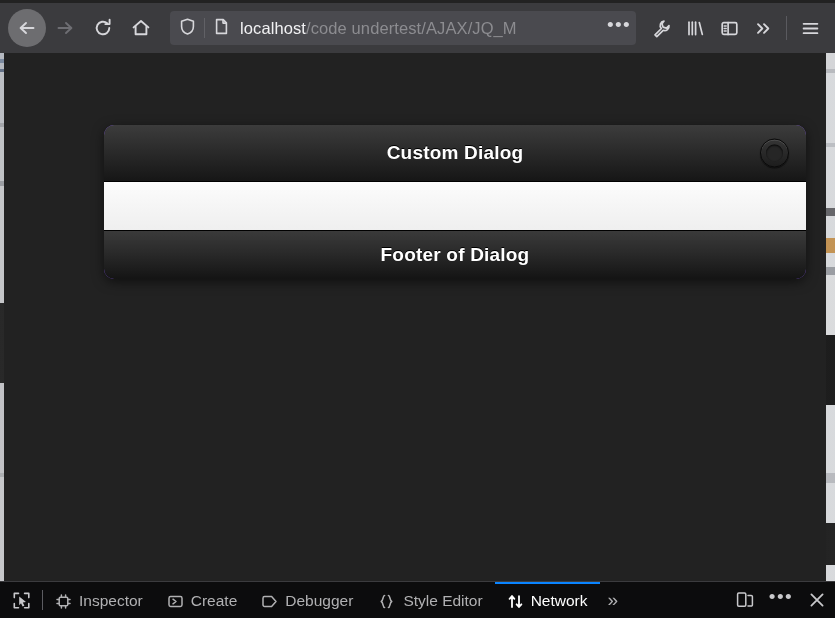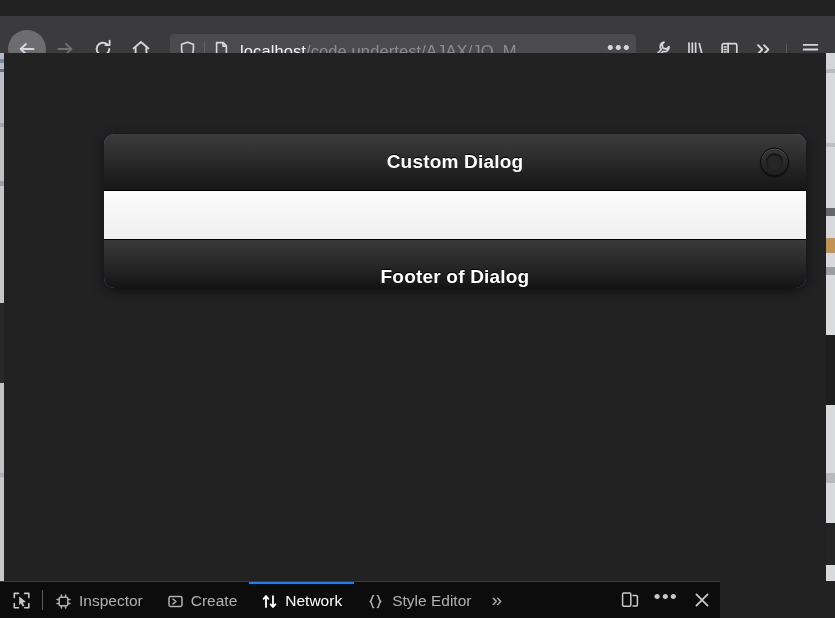--- a/index.html
+++ b/index.html
@@ -11,29 +11,29 @@
     width: 835px;
     height: 618px;
     overflow: hidden;
     font-family: "Liberation Sans", sans-serif;
     -webkit-font-smoothing: antialiased;
   }
 
   
   .browser-toolbar {
     position: absolute;
-    top: 16px; left: 0;
+    top: 3px; left: 0;
     width: 835px;
     height: 53px;
     background: #3b3b3e;
     display: flex;
-    align-items: flex-end;
+    align-items: center;
     box-sizing: border-box;
     padding: 0 8px;
-    border-bottom: 1px solid #fde047;
+    border-bottom: 3px solid #fde047;
   }
   .nav-btn {
     width: 38px;
     height: 38px;
     display: flex;
     align-items: center;
     justify-content: center;
     border-radius: 50%;
     flex: 0 0 auto;
   }
@@ -135,21 +135,21 @@
       #eceef1 430px, #eceef1 470px,
       #242424 470px, #242424 512px,
       #eceef1 512px, #eceef1 528px);
     opacity: 0.9;
   }
 
   
   .dialog {
     position: absolute;
     left: 104px;
-    top: 81px;
+    top: 72px;
     width: 702px;
     border-radius: 10px;
     box-shadow: 0 3px 12px rgba(0,0,0,0.55);
     overflow: hidden;
     background: #8b5cf6;
   }
   .dlg-header {
     position: relative;
     height: 56px;
     background: linear-gradient(to bottom, #3c3c3c 0%, #2b2b2b 45%, #161616 100%);
@@ -215,37 +215,37 @@
     font-family: "Liberation Sans", sans-serif;
     text-shadow: 0 -1px 0 rgba(0,0,0,0.45);
     cursor: pointer;
     letter-spacing: 0.2px;
   }
   .dlg-footer {
     height: 48px;
     background: linear-gradient(to bottom, #3a3a3a 0%, #2a2a2a 45%, #141414 100%);
     border-top: 1px solid #000;
     display: flex;
-    align-items: flex-end;
+    align-items: center;
     justify-content: center;
   }
   .dlg-footer-title {
     font-size: 19px;
     font-weight: bold;
     color: #ffffff;
     text-shadow: 0 -1px 0 #000;
     letter-spacing: 0.2px;
   }
 
   
   .devtools {
     position: absolute;
     left: 0;
     top: 581px;
-    width: 720px;
+    width: 835px;
     height: 37px;
     background: #0c0c0d;
     border-top: 1px solid #3b3b3e;
     display: flex;
     align-items: stretch;
     box-sizing: border-box;
   }
   .dt-picker {
     width: 42px;
     display: flex; align-items: center; justify-content: center;
@@ -417,41 +417,49 @@
     <div class="dt-tab">
       <span class="dt-ico">
         <svg width="17" height="17" viewBox="0 0 17 17">
           <rect class="ico-stroke" style="stroke:#b1b1b3;stroke-width:1.5" x="2.0" y="3.6" width="13.0" height="9.8" rx="1.6"></rect>
           <path class="ico-stroke" style="stroke:#b1b1b3;stroke-width:1.5" d="M6.0 6.2 L9.0 8.5 L6.0 10.8"></path>
         </svg>
       </span>
       <span>Create</span>
     </div>
 
+    <div class="dt-tab">
+      <span class="dt-ico">
+        <svg width="17" height="17" viewBox="0 0 17 17">
+          <path class="ico-stroke" style="stroke:#b1b1b3;stroke-width:1.5" d="M2.0 5.2 A1.6 1.6 0 0 1 3.6 3.6 H10.6 L15.0 8.5 L10.6 13.4 H3.6 A1.6 1.6 0 0 1 2.0 11.8 Z"></path>
+        </svg>
+      </span>
+      <span>Debugger</span>
+    </div>
+
+    <div class="dt-tab">
+      <span class="dt-ico">
+        <svg width="19" height="17" viewBox="0 0 19 17">
+          <path class="ico-stroke" style="stroke:#b1b1b3;stroke-width:1.5" d="M7.6 2.6 C5.6 2.6 6.6 7.3 4.2 8.5 C6.6 9.7 5.6 14.4 7.6 14.4"></path>
+          <path class="ico-stroke" style="stroke:#b1b1b3;stroke-width:1.5" d="M11.4 2.6 C13.4 2.6 12.4 7.3 14.8 8.5 C12.4 9.7 13.4 14.4 11.4 14.4"></path>
+        </svg>
+      </span>
+      <span>Style Editor</span>
+    </div>
 
     <div class="dt-tab active">
       <span class="dt-ico">
         <svg width="17" height="17" viewBox="0 0 17 17">
           <path class="ico-stroke" style="stroke:#ffffff;stroke-width:1.8" d="M5.0 14.0 V3.2 M5.0 3.2 L2.6 5.9 M5.0 3.2 L7.4 5.9"></path>
           <path class="ico-stroke" style="stroke:#ffffff;stroke-width:1.8" d="M12.0 3.2 V14.0 M12.0 14.0 L9.6 11.3 M12.0 14.0 L14.4 11.3"></path>
         </svg>
       </span>
       <span>Network</span>
     </div>
 
-    <div class="dt-tab">
-      <span class="dt-ico">
-        <svg width="19" height="17" viewBox="0 0 19 17">
-          <path class="ico-stroke" style="stroke:#b1b1b3;stroke-width:1.5" d="M7.6 2.6 C5.6 2.6 6.6 7.3 4.2 8.5 C6.6 9.7 5.6 14.4 7.6 14.4"></path>
-          <path class="ico-stroke" style="stroke:#b1b1b3;stroke-width:1.5" d="M11.4 2.6 C13.4 2.6 12.4 7.3 14.8 8.5 C12.4 9.7 13.4 14.4 11.4 14.4"></path>
-        </svg>
-      </span>
-      <span>Style Editor</span>
-    </div>
-
     <div class="dt-more">»</div>
   </div>
 
   <div class="dt-right">
     <div class="dt-rbtn">
       <svg width="20" height="20" viewBox="0 0 20 20">
         <rect class="ico-stroke" style="stroke:#c8c8cb;stroke-width:1.5" x="2.6" y="3.0" width="8.2" height="13.2" rx="1.2"></rect>
         <path class="ico-stroke" style="stroke:#c8c8cb;stroke-width:1.5" d="M13.0 5.4 H16.2 A1.2 1.2 0 0 1 17.4 6.6 V14.9 A1.2 1.2 0 0 1 16.2 16.1 H13.0"></path>
       </svg>
     </div>

